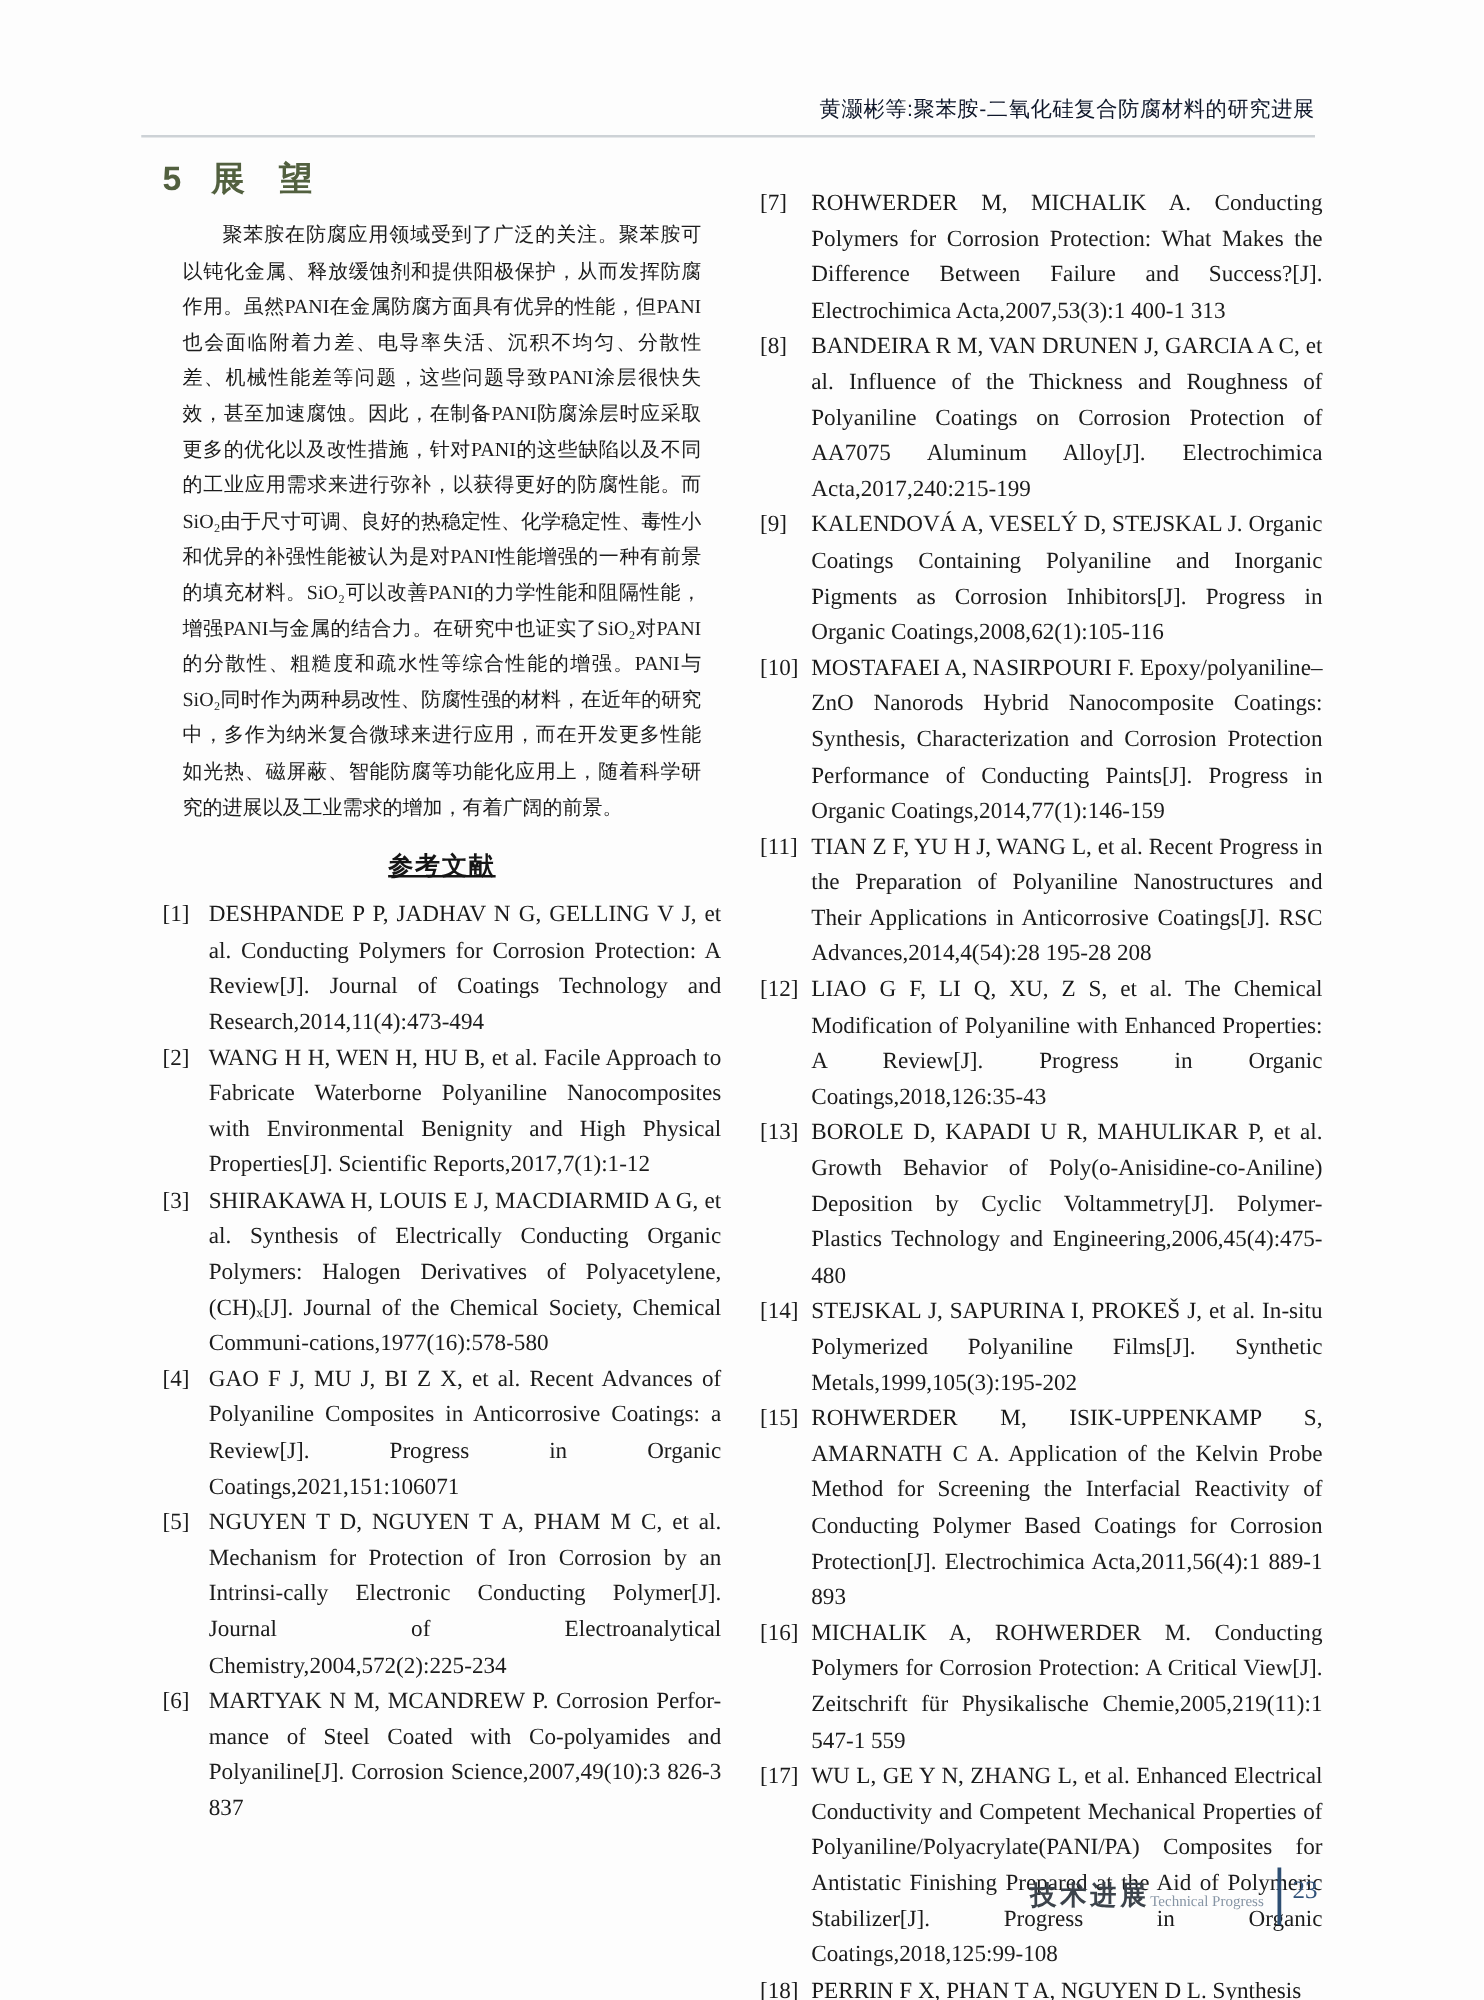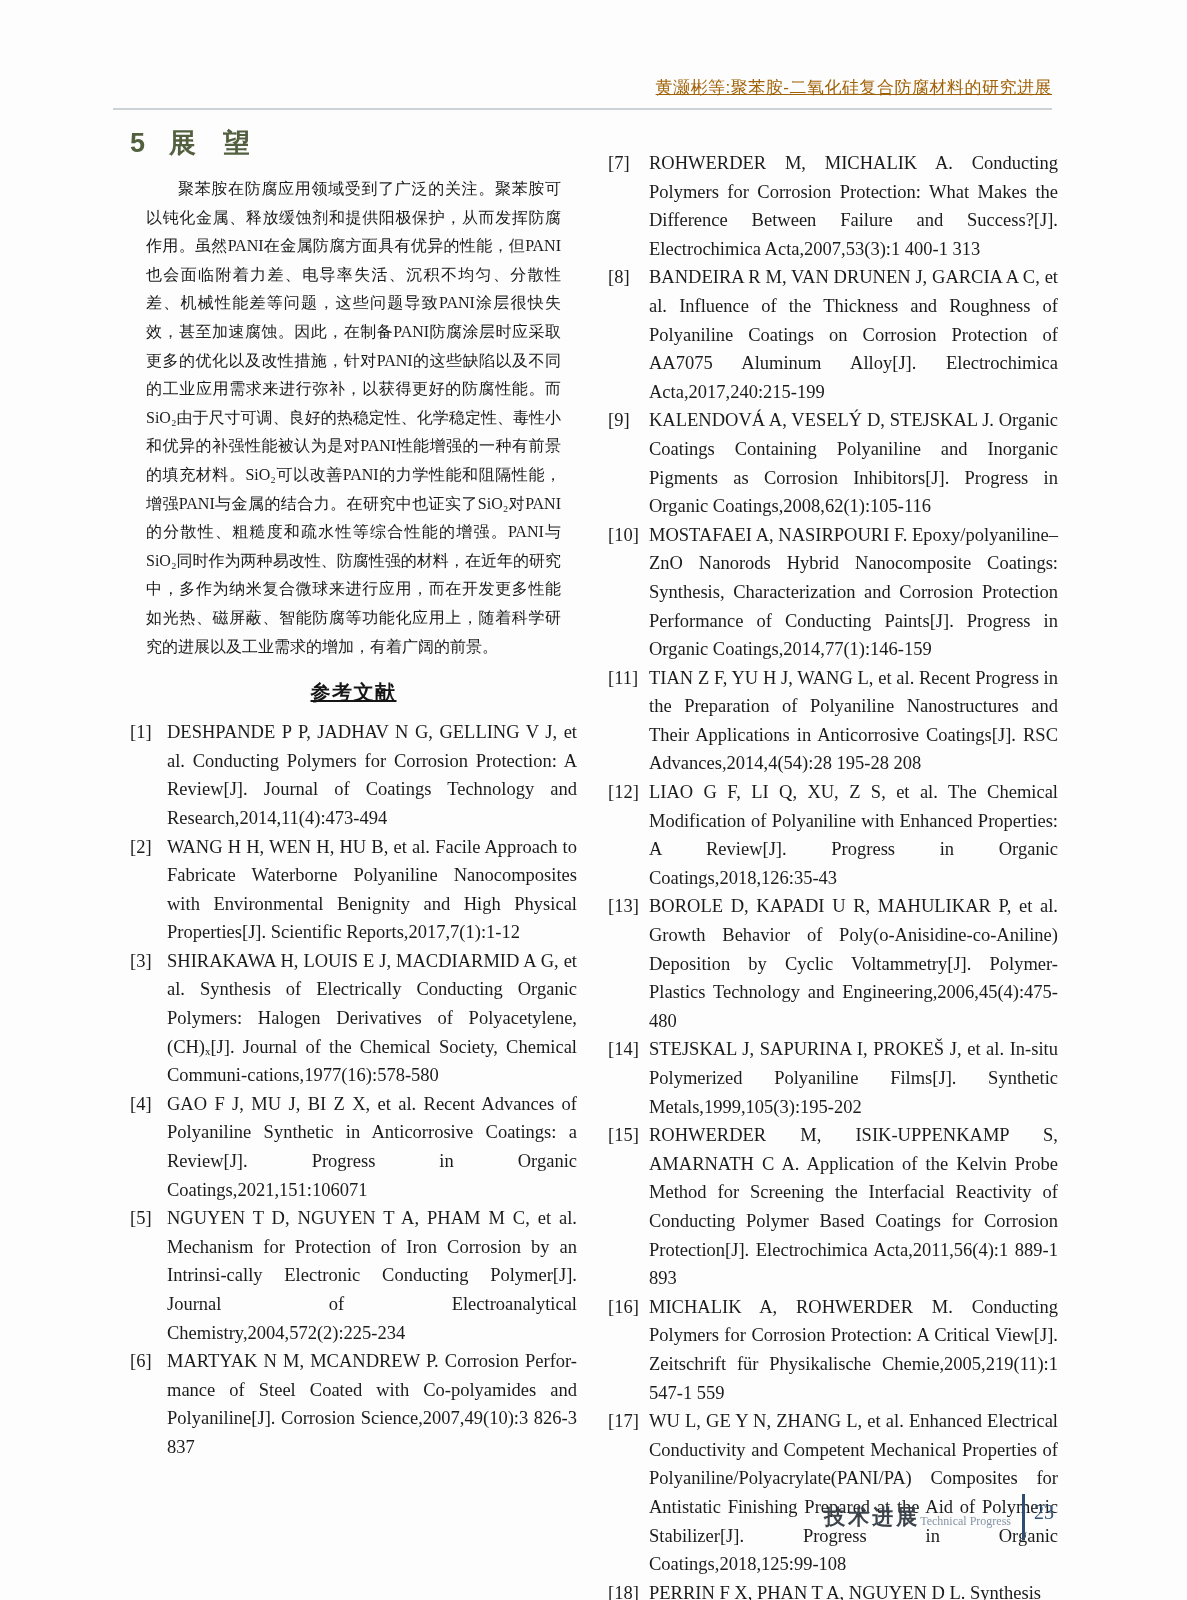--- a/index.html
+++ b/index.html
@@ -6,21 +6,21 @@
   .page{
     position:relative;width:1187px;height:1600px;overflow:hidden;
     background:#fdfdfd;color:#1b1b1b;
     font-family:"Liberation Serif","DejaVu Serif",serif;
   }
   
   .running-header{
     position:absolute;top:76px;left:113px;right:135px;
     text-align:right;
     font-family:"Liberation Sans","DejaVu Sans",sans-serif;
-    font-size:17px;color:#a16207;letter-spacing:.5px;text-decoration:underline;
+    font-size:17px;color:#0f172a;letter-spacing:.5px;
   }
   .header-rule{
     position:absolute;top:108px;left:113px;right:135px;
     border-top:2px solid #cdd2d6;height:0;
   }
   
   .columns{
     position:absolute;top:112px;left:130px;width:928px;
     display:flex;gap:31px;align-items:flex-start;
   }
@@ -99,21 +99,21 @@
         <div class="ref-item">
           <span class="ref-num">[2]</span>
           <span class="ref-text">WANG H H, WEN H, HU B, et al. Facile Approach to Fabricate Waterborne Polyaniline Nanocomposites with Environmental Benignity and High Physical Properties[J]. Scientific Reports,2017,7(1):1-12</span>
         </div>
         <div class="ref-item">
           <span class="ref-num">[3]</span>
           <span class="ref-text">SHIRAKAWA H, LOUIS E J, MACDIARMID A G, et al. Synthesis of Electrically Conducting Organic Polymers: Halogen Derivatives of Polyacetylene,(CH)ₓ[J]. Journal of the Chemical Society, Chemical Communi-cations,1977(16):578-580</span>
         </div>
         <div class="ref-item">
           <span class="ref-num">[4]</span>
-          <span class="ref-text">GAO F J, MU J, BI Z X, et al. Recent Advances of Polyaniline Synthetic in Anticorrosive Coatings: a Review[J]. Progress in Organic Coatings,2021,151:106071</span>
+          <span class="ref-text">GAO F J, MU J, BI Z X, et al. Recent Advances of Polyaniline Composites in Anticorrosive Coatings: a Review[J]. Progress in Organic Coatings,2021,151:106071</span>
         </div>
         <div class="ref-item">
           <span class="ref-num">[5]</span>
           <span class="ref-text">NGUYEN T D, NGUYEN T A, PHAM M C, et al. Mechanism for Protection of Iron Corrosion by an Intrinsi-cally Electronic Conducting Polymer[J]. Journal of Electroanalytical Chemistry,2004,572(2):225-234</span>
         </div>
         <div class="ref-item">
           <span class="ref-num">[6]</span>
           <span class="ref-text">MARTYAK N M, MCANDREW P. Corrosion Perfor-mance of Steel Coated with Co-polyamides and Polyaniline[J]. Corrosion Science,2007,49(10):3 826-3 837</span>
         </div>
       </div>

